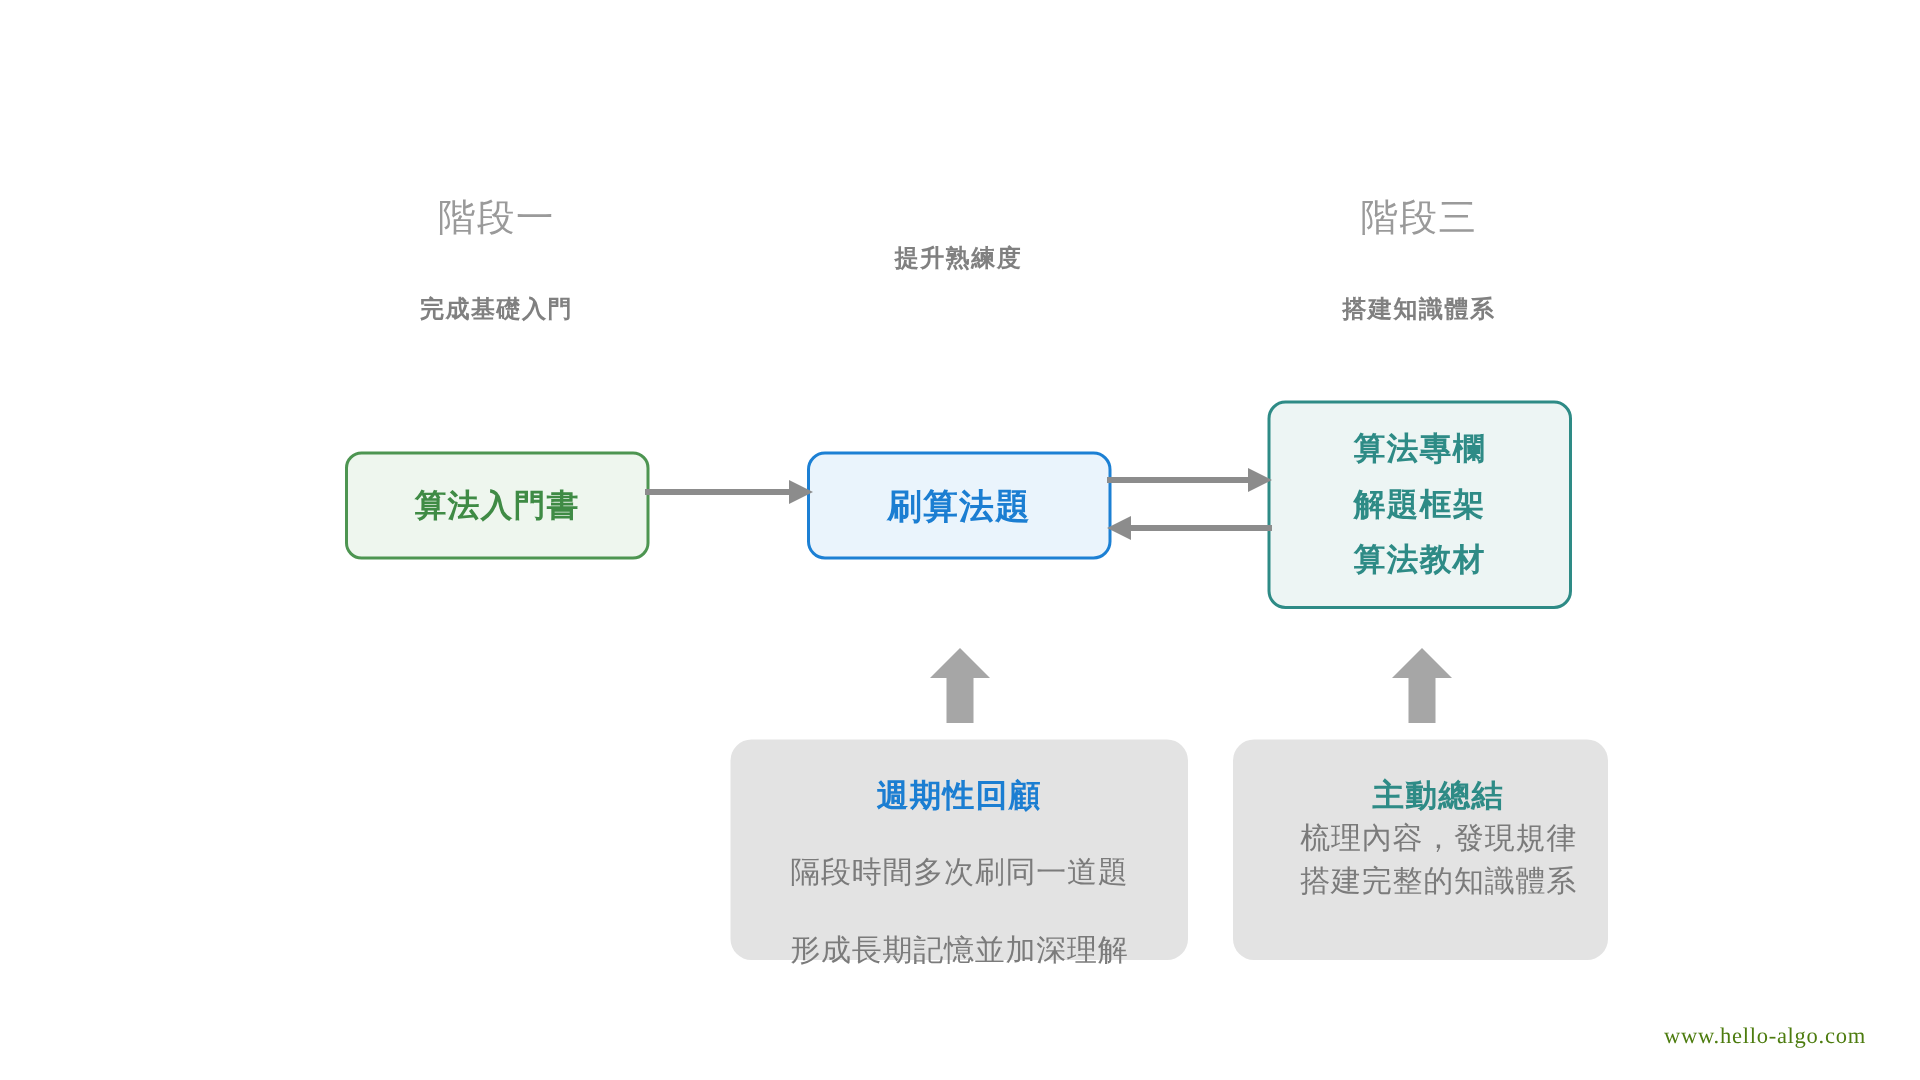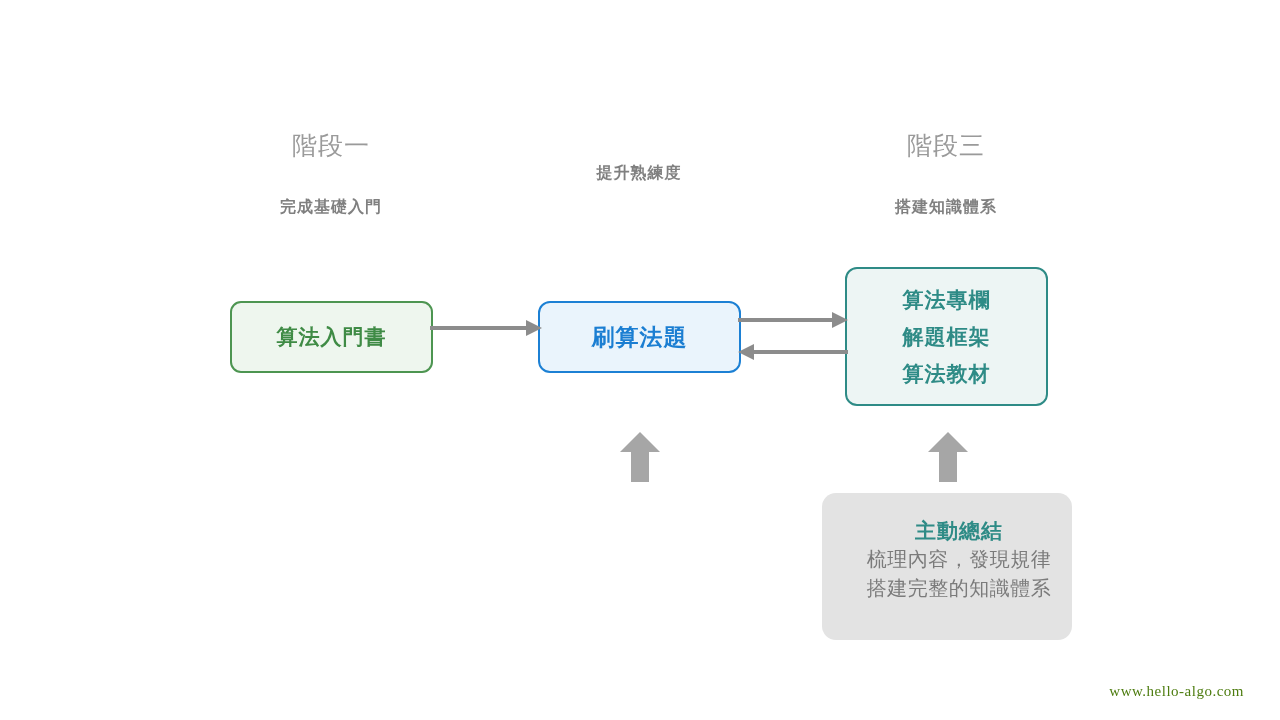--- a/index.html
+++ b/index.html
@@ -197,20 +197,25 @@
   <div class="node" id="node-practice">
     <span>刷算法題</span>
   </div>
 
   <div class="node" id="node-knowledge">
     <span class="kline">算法專欄</span>
     <span class="kline">解題框架</span>
     <span class="kline">算法教材</span>
   </div>
 
+  <div class="method" id="method-review">
+    <div class="method-title">週期性回顧</div>
+    <div class="method-body">隔段時間多次刷同一道題</div>
+    <div class="method-body">形成長期記憶並加深理解</div>
+  </div>
 
   <div class="method" id="method-summary">
     <div class="method-title">主動總結</div>
     <div class="method-body">梳理內容，發現規律</div>
     <div class="method-body">搭建完整的知識體系</div>
   </div>
 
   <svg class="arrow-svg" id="arrow-book-to-practice" width="112" height="20">
     <line x1="0" y1="10" x2="96" y2="10" stroke="#8c8c8c" stroke-width="4"></line>
     <polygon points="96,2 112,10 96,18" fill="#8c8c8c"></polygon>

